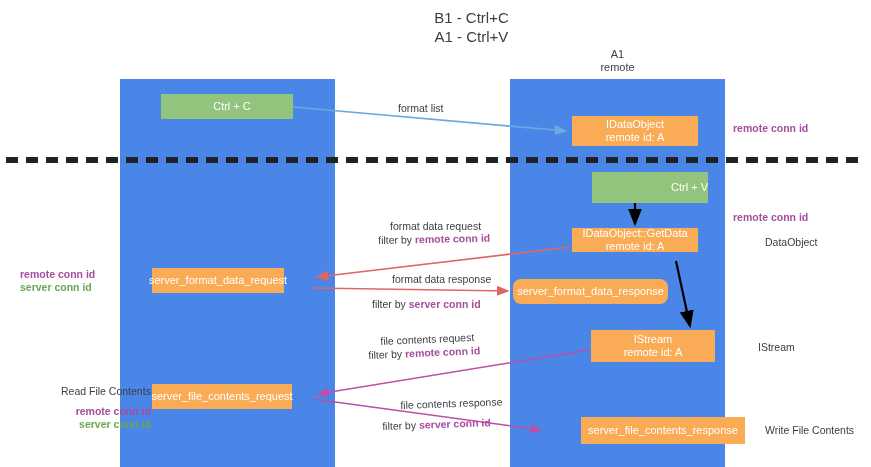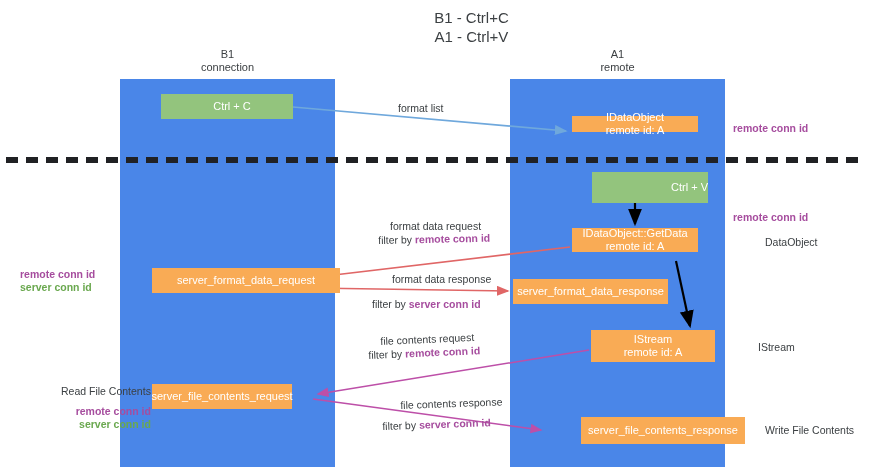--- a/index.html
+++ b/index.html
@@ -43,25 +43,25 @@
     position:absolute;box-sizing:border-box;
     display:flex;align-items:center;justify-content:center;
     flex-direction:column;
     color:#ffffff;font-size:11px;line-height:13px;text-align:center;
   }
   .node .ln{display:block;white-space:nowrap;}
   .green{background:#93c47d;}
   .orange{background:#f9ab55;}
 
   #n-ctrlc{left:161px;top:94px;width:132px;height:25px;padding-left:10px;}
-  #n-idataobject{left:572px;top:116px;width:126px;height:16px;}
+  #n-idataobject{left:572px;top:116px;width:126px;height:30px;}
   #n-ctrlv{left:592px;top:172px;width:116px;height:31px;align-items:flex-end;}
   #n-getdata{left:572px;top:228px;width:126px;height:24px;}
-  #n-fmtreq{left:152px;top:268px;width:188px;height:25px;}
-  #n-fmtresp{left:513px;top:279px;width:155px;height:25px;}
+  #n-fmtreq{left:152px;top:268px;width:132px;height:25px;}
+  #n-fmtresp{left:513px;top:279px;width:155px;height:25px;border-radius:8px;}
   #n-istream{left:591px;top:330px;width:124px;height:32px;}
   #n-filereq{left:152px;top:384px;width:140px;height:25px;}
   #n-fileresp{left:546px;top:417px;width:164px;height:27px;margin-left:35px;}
 
   
   .ann{position:absolute;font-size:10.5px;line-height:13px;white-space:nowrap;}
   .ann .purple{color:#a64d9e;font-weight:bold;display:block;}
   .ann .green-t{color:#6aa84f;font-weight:bold;display:block;}
   .ann .plain{color:#3c4043;display:block;padding-left:32px;}
 
@@ -96,24 +96,20 @@
 </head>
 <body>
 
 <div id="stage">
 
   <div id="title">
     <span>B1 - Ctrl+C</span>
     <span>A1 - Ctrl+V</span>
   </div>
 
-  <div class="lane-head head-b1">
-    <span class="l1">B1</span>
-    <span class="l2">connection</span>
-  </div>
   <div class="lane-head head-a1">
     <span class="l1">A1</span>
     <span class="l2">remote</span>
   </div>
 
   <div class="lane lane-b1"></div>
   <div class="lane lane-a1"></div>
 
   <svg id="edges" viewBox="0 0 871 467">
     <defs>

